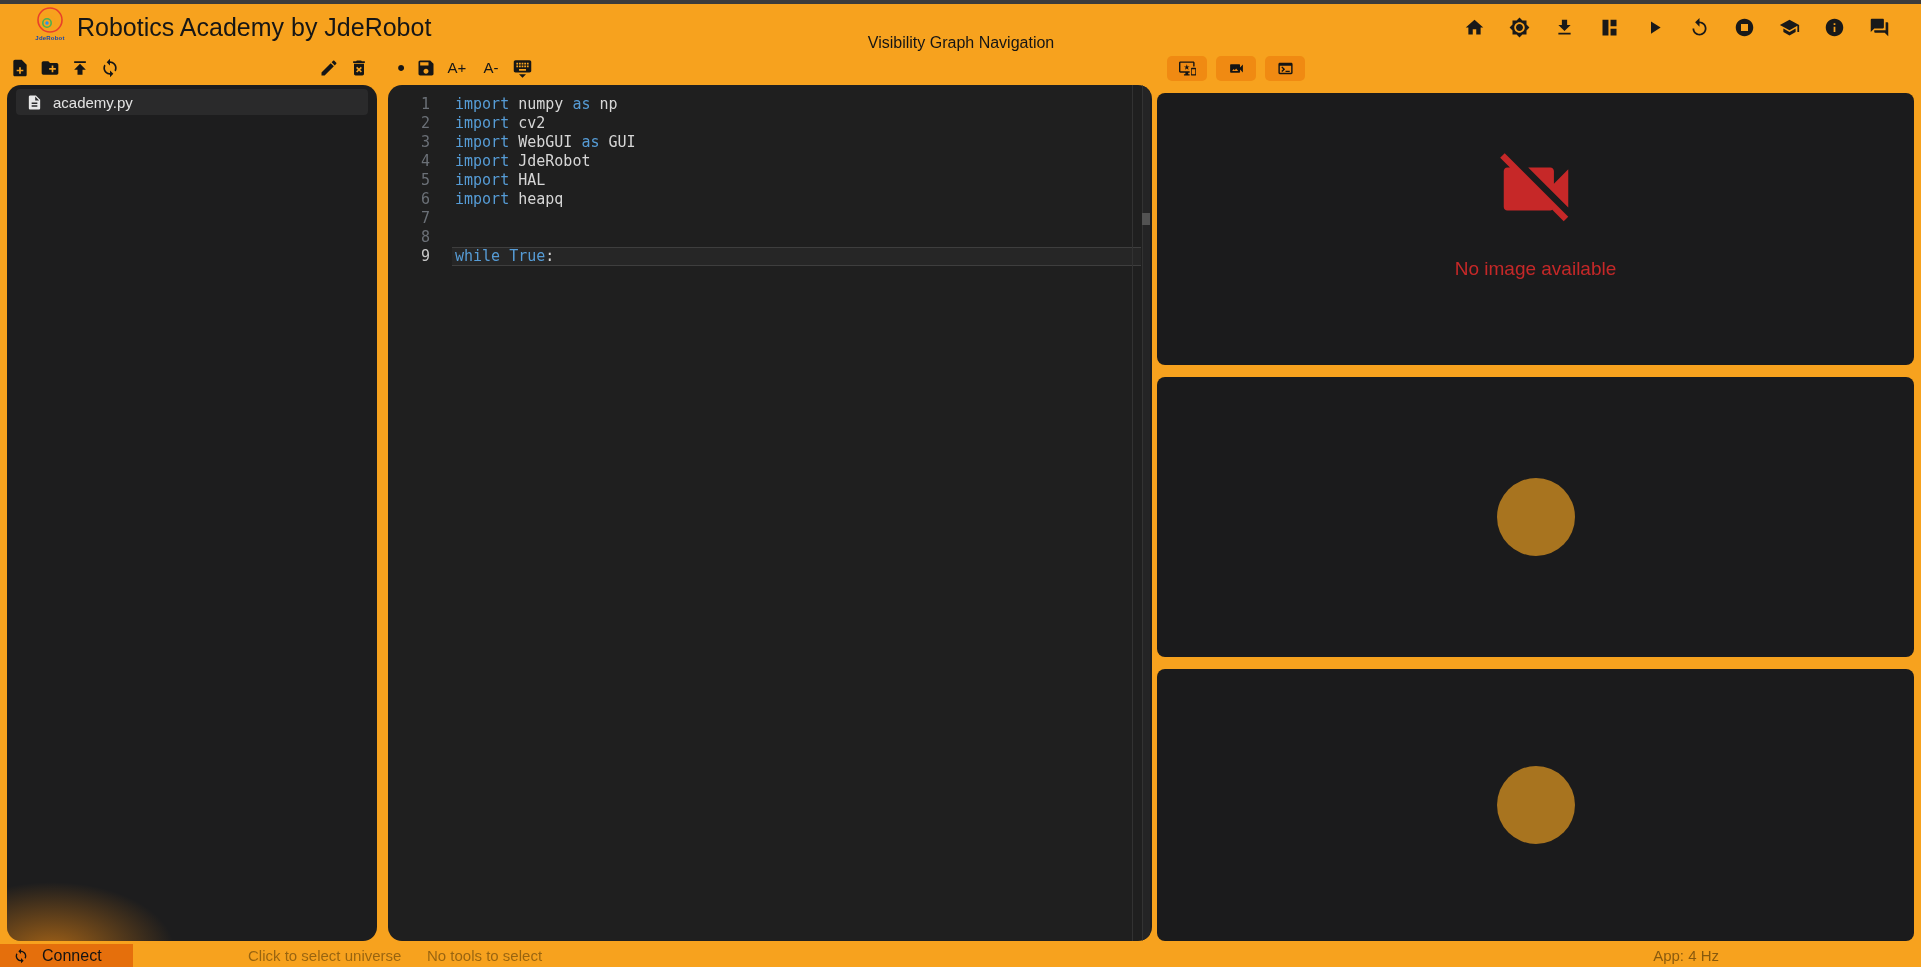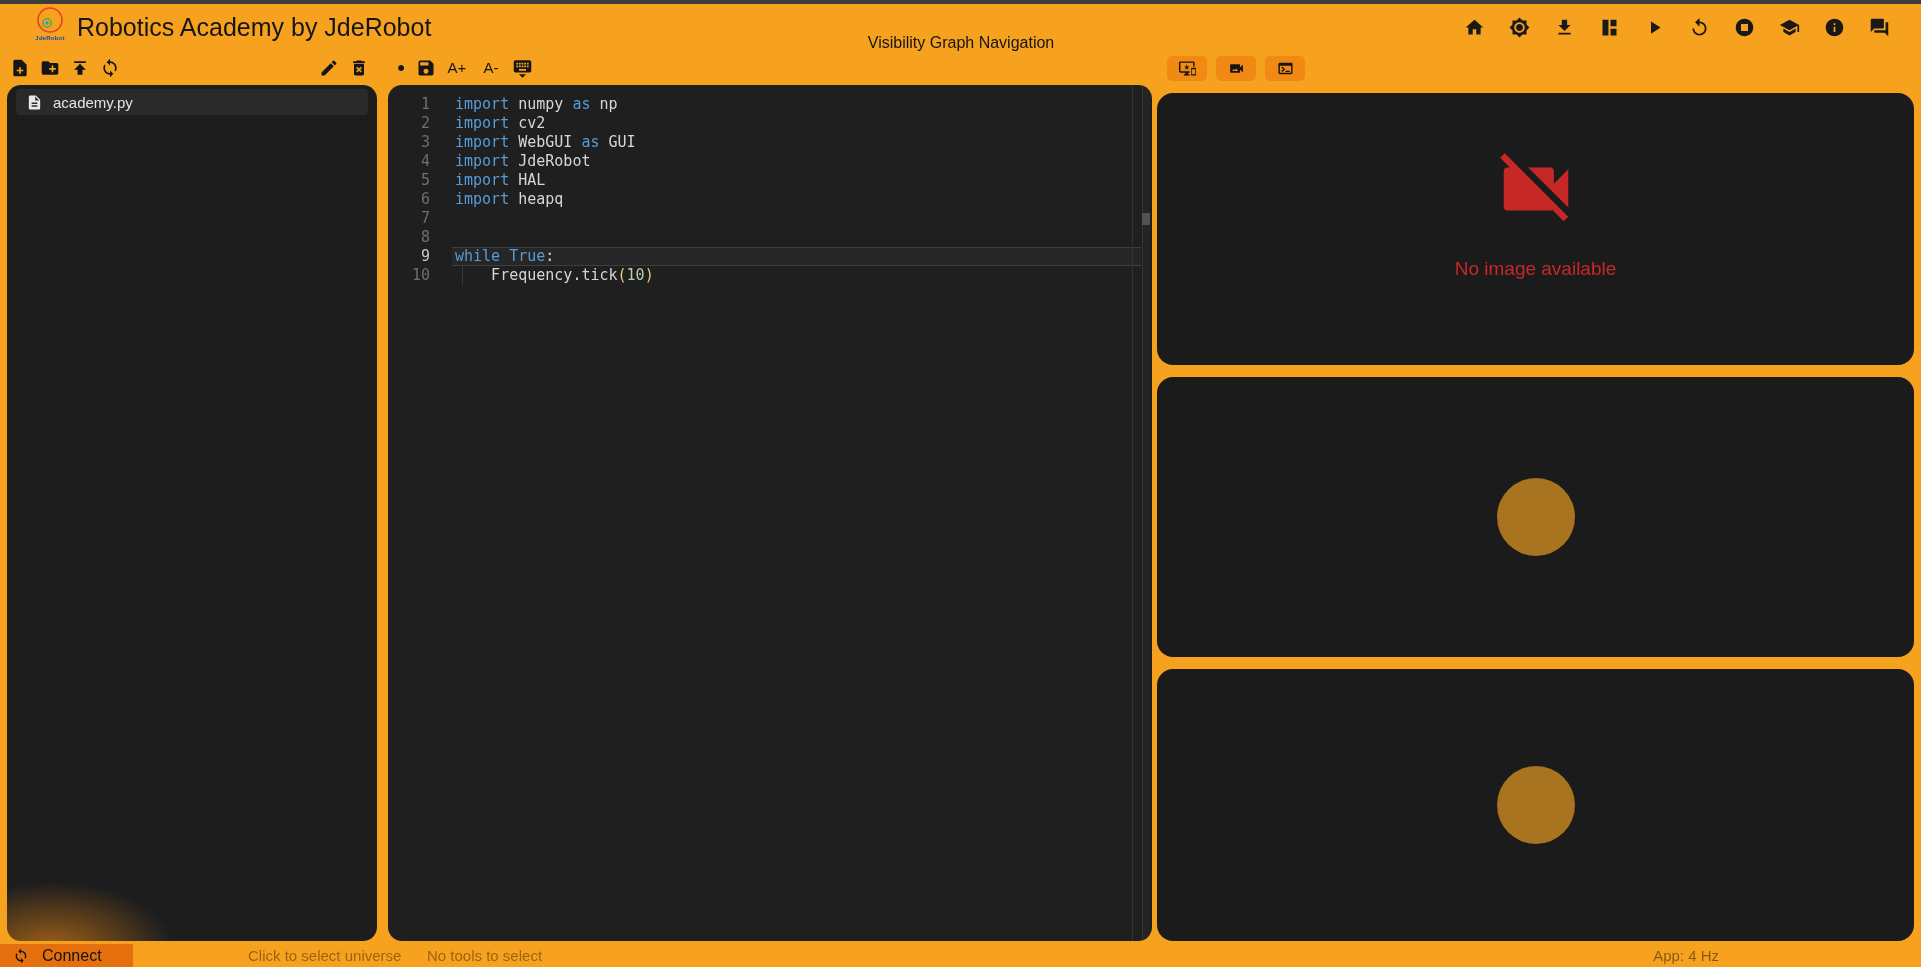--- a/index.html
+++ b/index.html
@@ -50,21 +50,21 @@
   .line-text { padding-left:25px; white-space:pre; z-index:1; }
   .active-hl { position:absolute; left:64px; right:1px; top:0; bottom:0; border-top:1px solid #3e3e3e; border-bottom:1px solid #3e3e3e; background:rgba(255,255,255,.035); }
   .code-line.active .gutter-num { color:#c8c8c8; }
   .indent-guide { position:absolute; left:74px; top:0; height:100%; width:1px; background:#3a3a3a; }
   .t-kw { color:var(--code-keyword-blue, #569CD6); }
   .t-pl { color:var(--code-text, #D6D6D6); }
   .t-num { color:var(--code-number-green, #B5CEA8); }
   .t-br { color:var(--code-bracket-gold, #E8C97D); }
 
   
-  .gui-box { position:absolute; left:1157px; width:757px; background:var(--gui-panel-dark, #1B1B1C); border-radius:16px; overflow:hidden; }
+  .gui-box { position:absolute; left:1157px; width:757px; background:var(--gui-panel-dark, #1B1B1C); border-radius:8px; overflow:hidden; }
   .gui-box.cam { top:93px; height:272px; display:flex; flex-direction:column; align-items:center; }
   .gui-box.map1 { top:377px; height:280px; }
   .gui-box.map2 { top:669px; height:272px; }
   .cam-icon { margin-top:53px; color:var(--error-red, #C62828); }
   .no-image-text { margin-top:22px; font-size:19px; color:var(--error-red, #C62828); }
   .robot-marker { position:absolute; left:50%; top:50%; width:78px; height:78px; margin:-39px 0 0 -39px; border-radius:50%; background:var(--robot-marker-brown, #A8741F); }
 
   
   .statusbar { position:absolute; left:0; top:944px; width:1736px; height:23px; }
   .connect-btn { position:absolute; left:0; top:0; width:133px; height:23px; background:var(--connect-orange, #E56F0C); border:none; display:flex; align-items:center; gap:13px; padding-left:13px; font-size:16px; color:#131313; font-family:"Liberation Sans", sans-serif; cursor:pointer; }
@@ -261,25 +261,20 @@
       </div>
       <div class="code-line">
         <span class="gutter-num">8</span>
         <span class="line-text"></span>
       </div>
       <div class="code-line active">
         <div class="active-hl"></div>
         <span class="gutter-num">9</span>
         <span class="line-text"><span class="t-kw">while</span><span class="t-pl"> </span><span class="t-kw">True</span><span class="t-pl">:</span></span>
       </div>
-      <div class="code-line">
-        <div class="indent-guide"></div>
-        <span class="gutter-num">10</span>
-        <span class="line-text"><span class="t-pl">    Frequency.tick</span><span class="t-br">(</span><span class="t-num">10</span><span class="t-br">)</span></span>
-      </div>
     </div>
   <div class="ruler"></div>
   <div class="sb-track"></div>
   <div class="sb-thumb"></div>
 </div>
 
 <div class="gui-box cam">
   <div class="cam-icon" id="cam-off-slot"><svg viewBox="0 0 24 24" width="86" height="86">
         <path d="M21 6.5l-4 4V7c0-.55-.45-1-1-1H9.82L21 17.18V6.5zM3.27 2L2 3.27 4.73 6H4c-.55 0-1 .45-1 1v10c0 .55.45 1 1 1h12c.21 0 .39-.08.54-.18L19.73 21 21 19.73 3.27 2z" fill="currentColor"></path>
       </svg></div>

